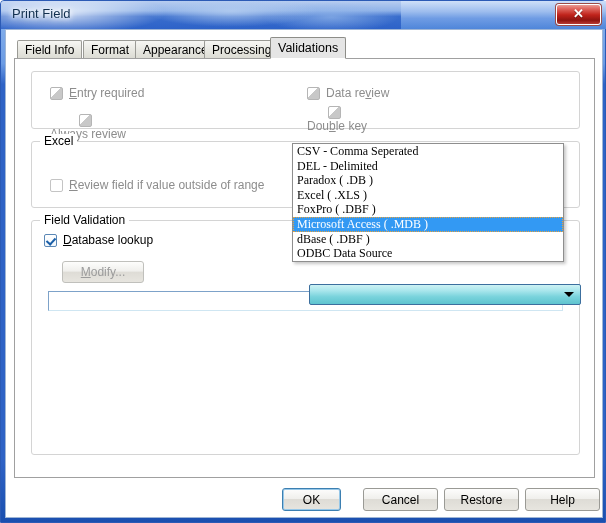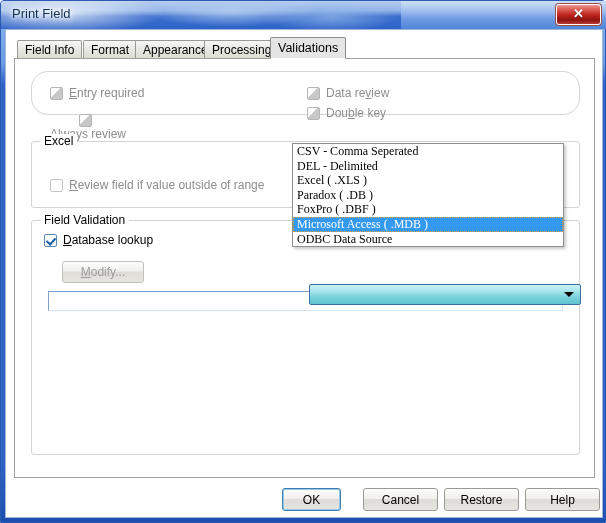--- a/index.html
+++ b/index.html
@@ -152,21 +152,21 @@
     position: absolute;
     top: -8px;
     left: 8px;
     padding: 0 4px;
     background: #ffffff;
     font-size: 12px;
     color: #000;
     white-space: nowrap;
   }
 
-  #grp-flags { left: 16px; top: 12px; width: 549px; height: 44px; border-radius: 17px; }
+  #grp-flags { left: 16px; top: 12px; width: 549px; height: 58px; }
   #grp-range { left: 16px; top: 82px; width: 549px; height: 67px; }
   #grp-fieldval { left: 16px; top: 161px; width: 549px; height: 235px; }
 
   
   .cb-row {
     position: absolute;
     white-space: nowrap;
     display: flex;
     align-items: center;
     cursor: default;
@@ -348,21 +348,21 @@
           <span class="cb-label disabled"><span class="ul">E</span><span>ntry required</span></span>
         </div>
         <div class="cb-row" style="left:18px; top:42px;flex-direction:column;">
           <span class="cb-box disabled"></span>
           <span class="cb-label disabled"><span class="ul">A</span><span>lways review</span></span>
         </div>
         <div class="cb-row" style="left:275px; top:14px;">
           <span class="cb-box disabled"></span>
           <span class="cb-label disabled">Data re<span class="ul">v</span>iew</span>
         </div>
-        <div class="cb-row" style="left:275px; top:34px;">
+        <div class="cb-row" style="left:275px; top:34px;flex-direction:column;">
           <span class="cb-box disabled"></span>
           <span class="cb-label disabled">Dou<span class="ul">b</span>le key</span>
         </div>
       </div>
 
       <div class="groupbox" id="grp-range">
         <div class="legend">Excel</div>
 
         <div class="cb-row" style="left:18px; top:36px;">
           <span class="cb-box unchecked-disabled"></span>
@@ -392,24 +392,25 @@
 
         <div id="combo">
           <div class="combo-value"></div>
           <div class="combo-arrow"></div>
         </div>
       </div>
 
       <div id="dropdown">
         <div class="dd-item">CSV - Comma Seperated</div>
         <div class="dd-item">DEL - Delimited</div>
+        <div class="dd-item">Paradox ( .DB )</div>
         <div class="dd-item">Excel ( .XLS )</div>
-        <div class="dd-item">Paradox ( .DB )</div>
         <div class="dd-item">FoxPro ( .DBF )</div>
         <div class="dd-item selected">Microsoft Access ( .MDB )</div>
+        <div class="dd-item">dBase ( .DBF )</div>
         <div class="dd-item">ODBC Data Source</div>
       </div>
 
     </div>
 
     <div id="buttonbar">
       <div class="btn default" style="left:276px; top:6px; width:59px; height:23px; line-height:22px;">OK</div>
       <div class="btn" style="left:357px; top:6px; width:75px; height:23px; line-height:22px;">Cancel</div>
       <div class="btn" style="left:438px; top:6px; width:75px; height:23px; line-height:22px;">Restore</div>
       <div class="btn" style="left:519px; top:6px; width:75px; height:23px; line-height:22px;">Help</div>

